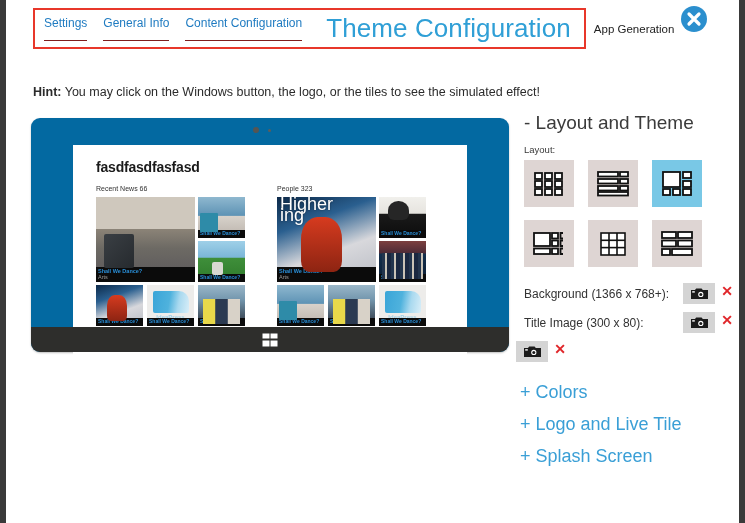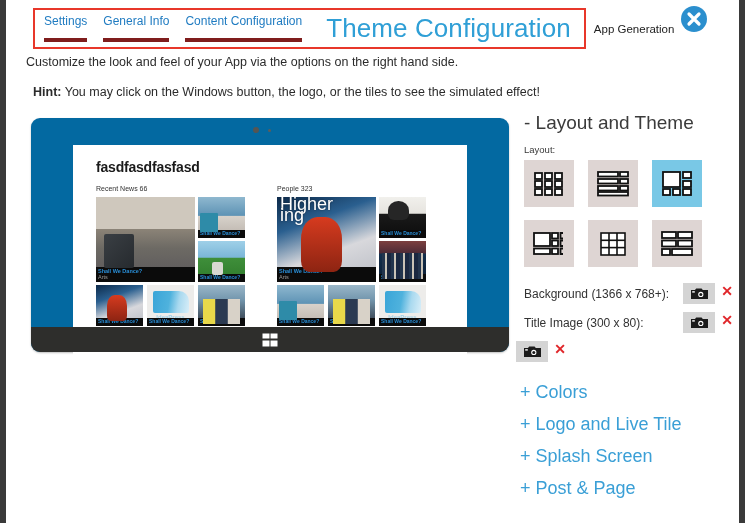--- a/index.html
+++ b/index.html
@@ -32,21 +32,21 @@
     width: 553px; height: 41px;
     border: 2px solid #e8372a;
     background: #ffffff;
     display: flex;
     align-items: center;
   }
   .nav-link {
     color: #1f7bc1;
     font-size: 12px;
     text-decoration: none;
-    border-bottom: 4px solid #7f1d1d;
+    border-bottom: 1px solid #7f1d1d;
     padding-bottom: 10px;
     line-height: 13px;
     cursor: pointer;
     white-space: nowrap;
   }
   .nav-link.l1 { margin-left: 9px; }
   .nav-link.l2 { margin-left: 16px; }
   .nav-link.l3 { margin-left: 16px; }
   .nav-title {
     margin-left: 24px;
@@ -329,21 +329,20 @@
     <span class="nav-title">Theme Configuration</span>
     <span class="nav-plain">App Generation</span>
   </div>
 
   <div class="close-btn">
     <svg width="26" height="26" viewBox="0 0 26 26">
       <path d="M8 8 L18 18 M18 8 L8 18" stroke="#ffffff" stroke-width="3.2" stroke-linecap="round"></path>
     </svg>
   </div>
 
-  <div class="desc">Customize the look and feel of your App via the options on the right hand side.</div>
   <div class="hint">
     <b>Hint:</b><span> You may click on the Windows button, the logo, or the tiles to see the simulated effect!</span>
   </div>
 
   <div class="tablet">
     <div class="cam">
           <i class="a"></i>
           <i class="b"></i>
         </div>
 
@@ -569,18 +568,17 @@
           </svg>
         </span>
         <span class="x-btn">✕</span>
       </div>
     </div>
 
     <div class="section-links">
       <span class="sec-link">+ Colors</span>
       <span class="sec-link">+ Logo and Live Tile</span>
       <span class="sec-link">+ Splash Screen</span>
-      <span class="sec-link">+ Post &amp; Page</span>
     </div>
   </div>
 
 </div>
 </div>
 
 </body></html>

